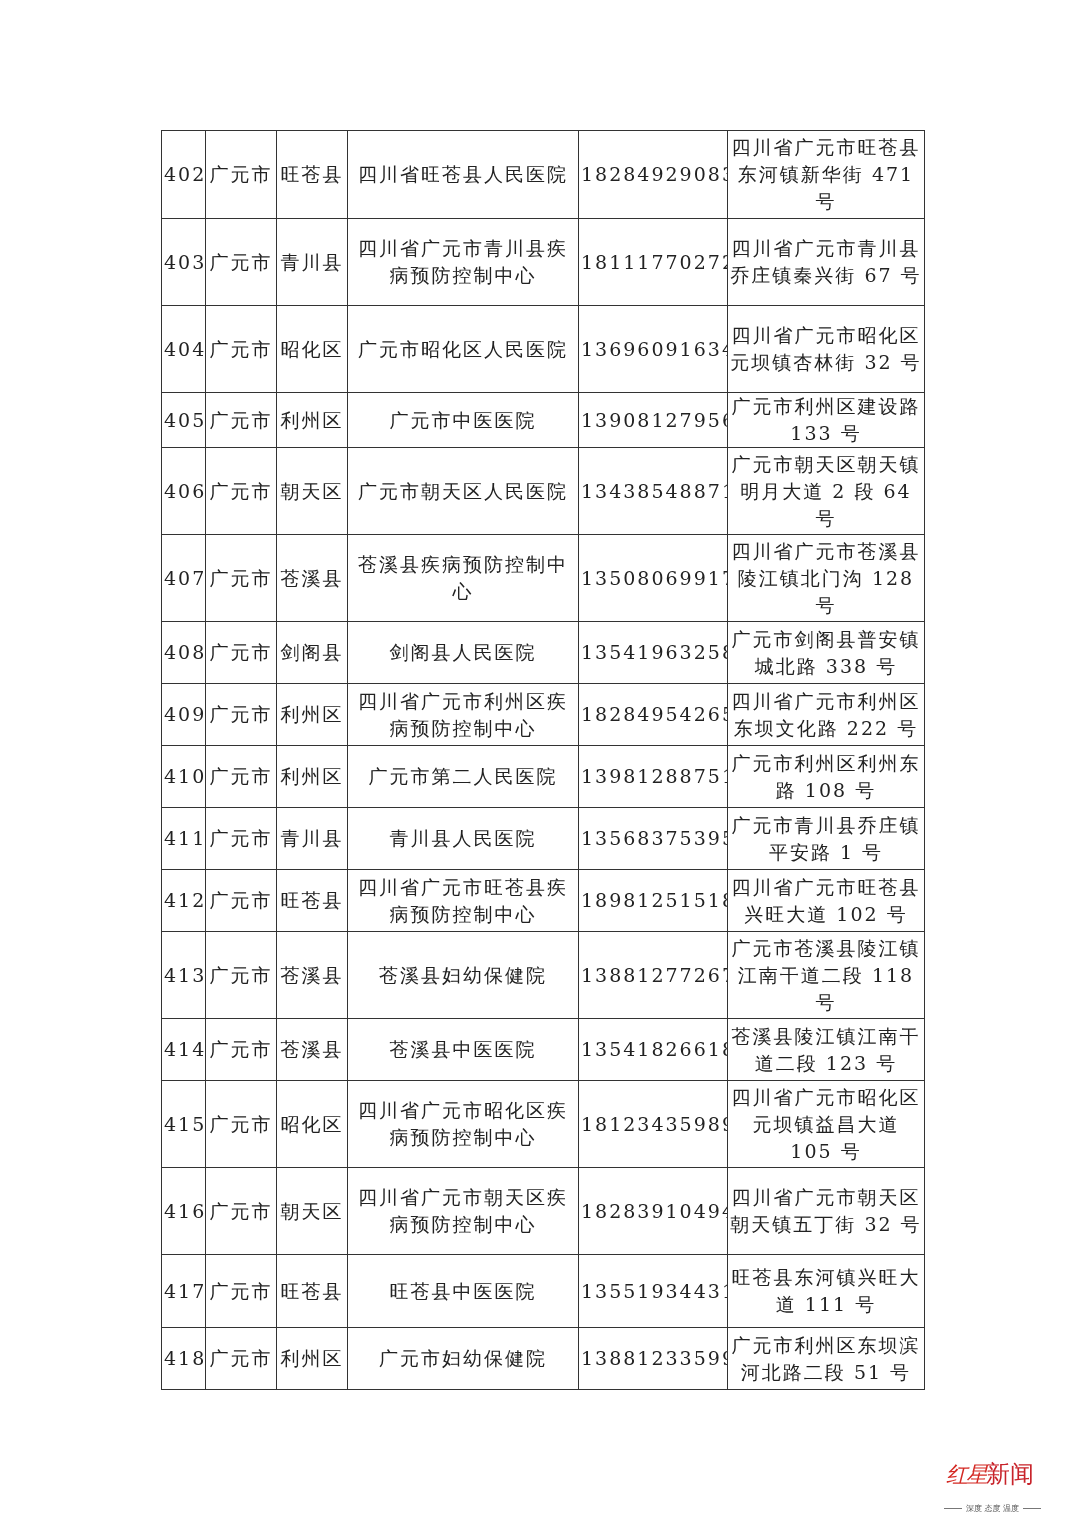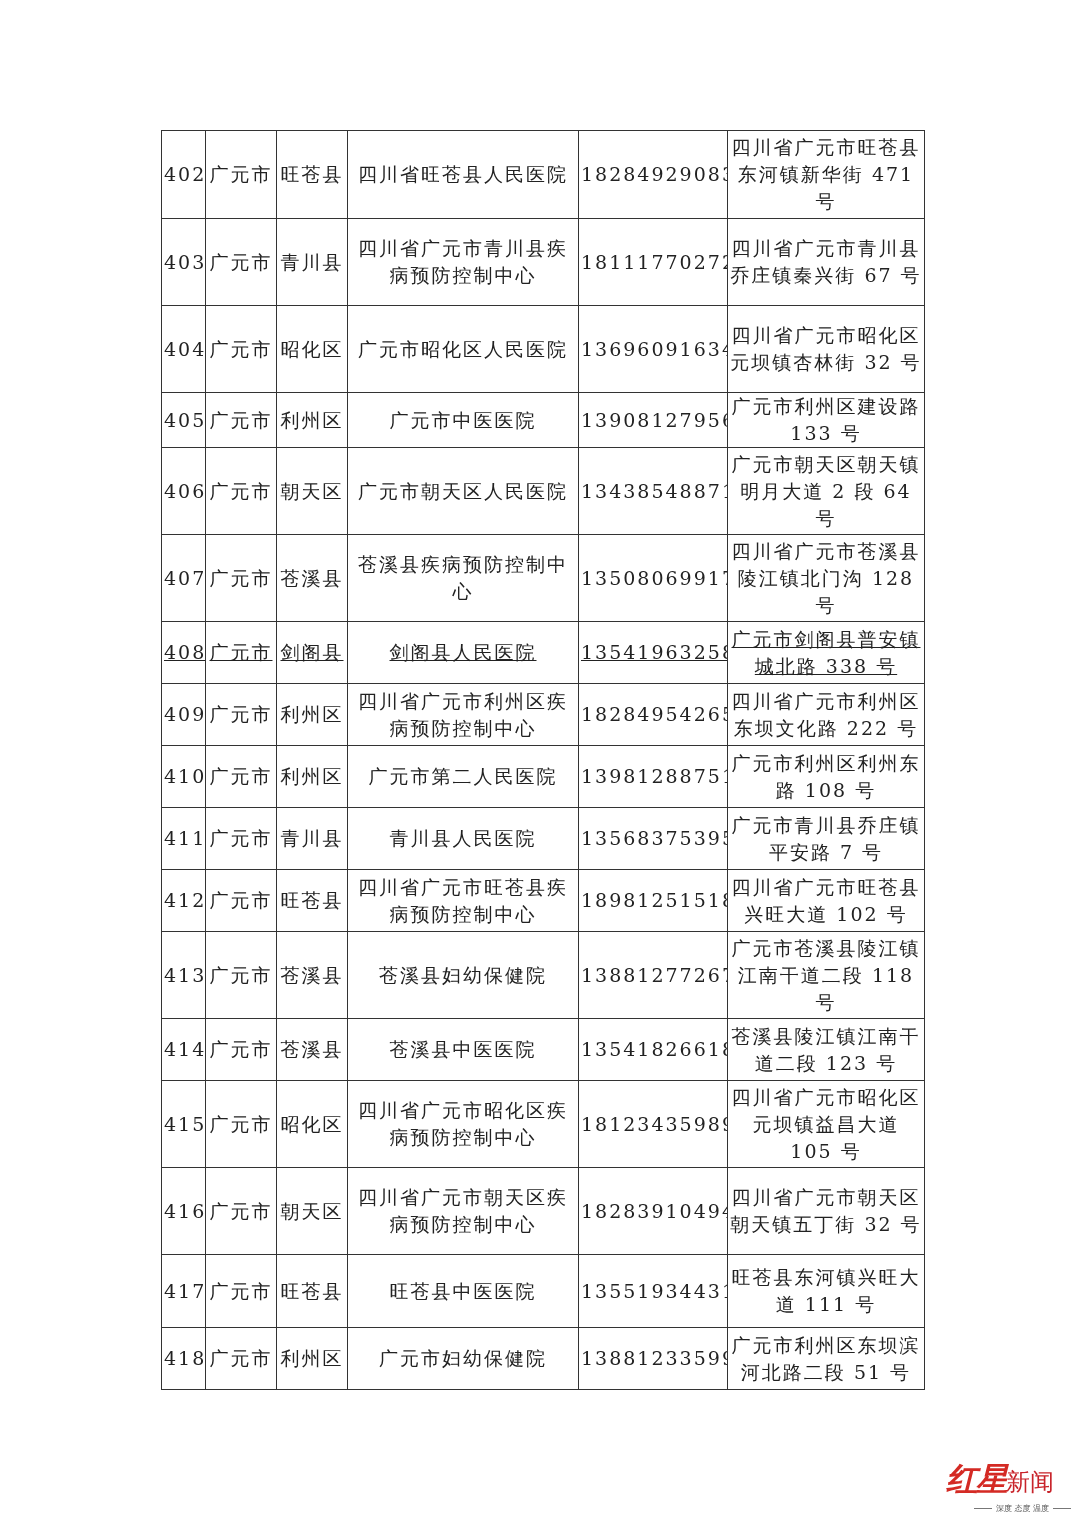--- a/index.html
+++ b/index.html
@@ -10,24 +10,24 @@
   table.list td { border: 1.5px solid #333; text-align: center; vertical-align: middle;
                   font-size: 19px; line-height: 27px; letter-spacing: 2px; padding: 0 2px; overflow: hidden; }
   td.c-no { width: 39px; letter-spacing: 0; padding: 0; }
   td.c-city { width: 66px; padding: 0; }
   td.c-county { width: 66px; padding: 0; }
   td.c-org { width: 226px; padding: 0 4px; }
   td.c-phone { width: 144px; letter-spacing: 0.5px; }
   td.c-addr { width: 192px; padding: 0 2px; letter-spacing: 1px; }
   .logo { position: absolute; left: 940px; top: 1458px; width: 135px; height: 60px; }
   .logo .brand { position: absolute; left: 6px; top: 0; white-space: nowrap; }
-  .logo .brand .a { color: #d42a24; font-size: 32px; font-weight: bold; font-style: italic; letter-spacing: -2px; font-family: "DejaVu Serif", serif; }
+  .logo .brand .a { color: #d42a24; font-size: 22px; font-weight: normal; font-style: italic; letter-spacing: -2px; font-family: "DejaVu Serif", serif; }
   .logo .brand .b { color: #c8232a; font-size: 24px; font-weight: normal; font-family: "DejaVu Serif", serif; }
   .logo .slogan { position: absolute; left: 0; top: 45px; width: 135px; font-size: 8px; color: #555;
-                  font-family: "DejaVu Sans", sans-serif; text-align: right; white-space: nowrap; }
+                  font-family: "DejaVu Sans", sans-serif; text-align: left; white-space: nowrap; }
   .logo .slogan::before, .logo .slogan::after { content: ""; display: inline-block; width: 18px; height: 1px; background: #777; vertical-align: middle; margin: 0 4px; }
 </style>
 </head>
 <body>
 
 <div class="page">
   <table class="list">
     <tbody id="tbody">
         <tr style="height: 88px;">
           <td class="c-no">402</td>
@@ -70,21 +70,21 @@
           <td class="c-addr">广元市朝天区朝天镇明月大道 2 段 64 号</td>
         </tr>
         <tr style="height: 87px;">
           <td class="c-no">407</td>
           <td class="c-city">广元市</td>
           <td class="c-county">苍溪县</td>
           <td class="c-org">苍溪县疾病预防控制中心</td>
           <td class="c-phone">13508069917</td>
           <td class="c-addr">四川省广元市苍溪县陵江镇北门沟 128 号</td>
         </tr>
-        <tr style="height: 62px; text-decoration: underline;">
+        <tr style="height: 62px;">
           <td class="c-no">408</td>
           <td class="c-city">广元市</td>
           <td class="c-county">剑阁县</td>
           <td class="c-org">剑阁县人民医院</td>
           <td class="c-phone">13541963258</td>
           <td class="c-addr">广元市剑阁县普安镇城北路 338 号</td>
         </tr>
         <tr style="height: 62px;">
           <td class="c-no">409</td>
           <td class="c-city">广元市</td>
@@ -100,21 +100,21 @@
           <td class="c-org">广元市第二人民医院</td>
           <td class="c-phone">13981288751</td>
           <td class="c-addr">广元市利州区利州东路 108 号</td>
         </tr>
         <tr style="height: 62px;">
           <td class="c-no">411</td>
           <td class="c-city">广元市</td>
           <td class="c-county">青川县</td>
           <td class="c-org">青川县人民医院</td>
           <td class="c-phone">13568375395</td>
-          <td class="c-addr">广元市青川县乔庄镇平安路 7 号</td>
+          <td class="c-addr">广元市青川县乔庄镇平安路 1 号</td>
         </tr>
         <tr style="height: 62px; margin-left: 12px;">
           <td class="c-no">412</td>
           <td class="c-city">广元市</td>
           <td class="c-county">旺苍县</td>
           <td class="c-org">四川省广元市旺苍县疾病预防控制中心</td>
           <td class="c-phone">18981251518</td>
           <td class="c-addr">四川省广元市旺苍县兴旺大道 102 号</td>
         </tr>
         <tr style="height: 87px;">

